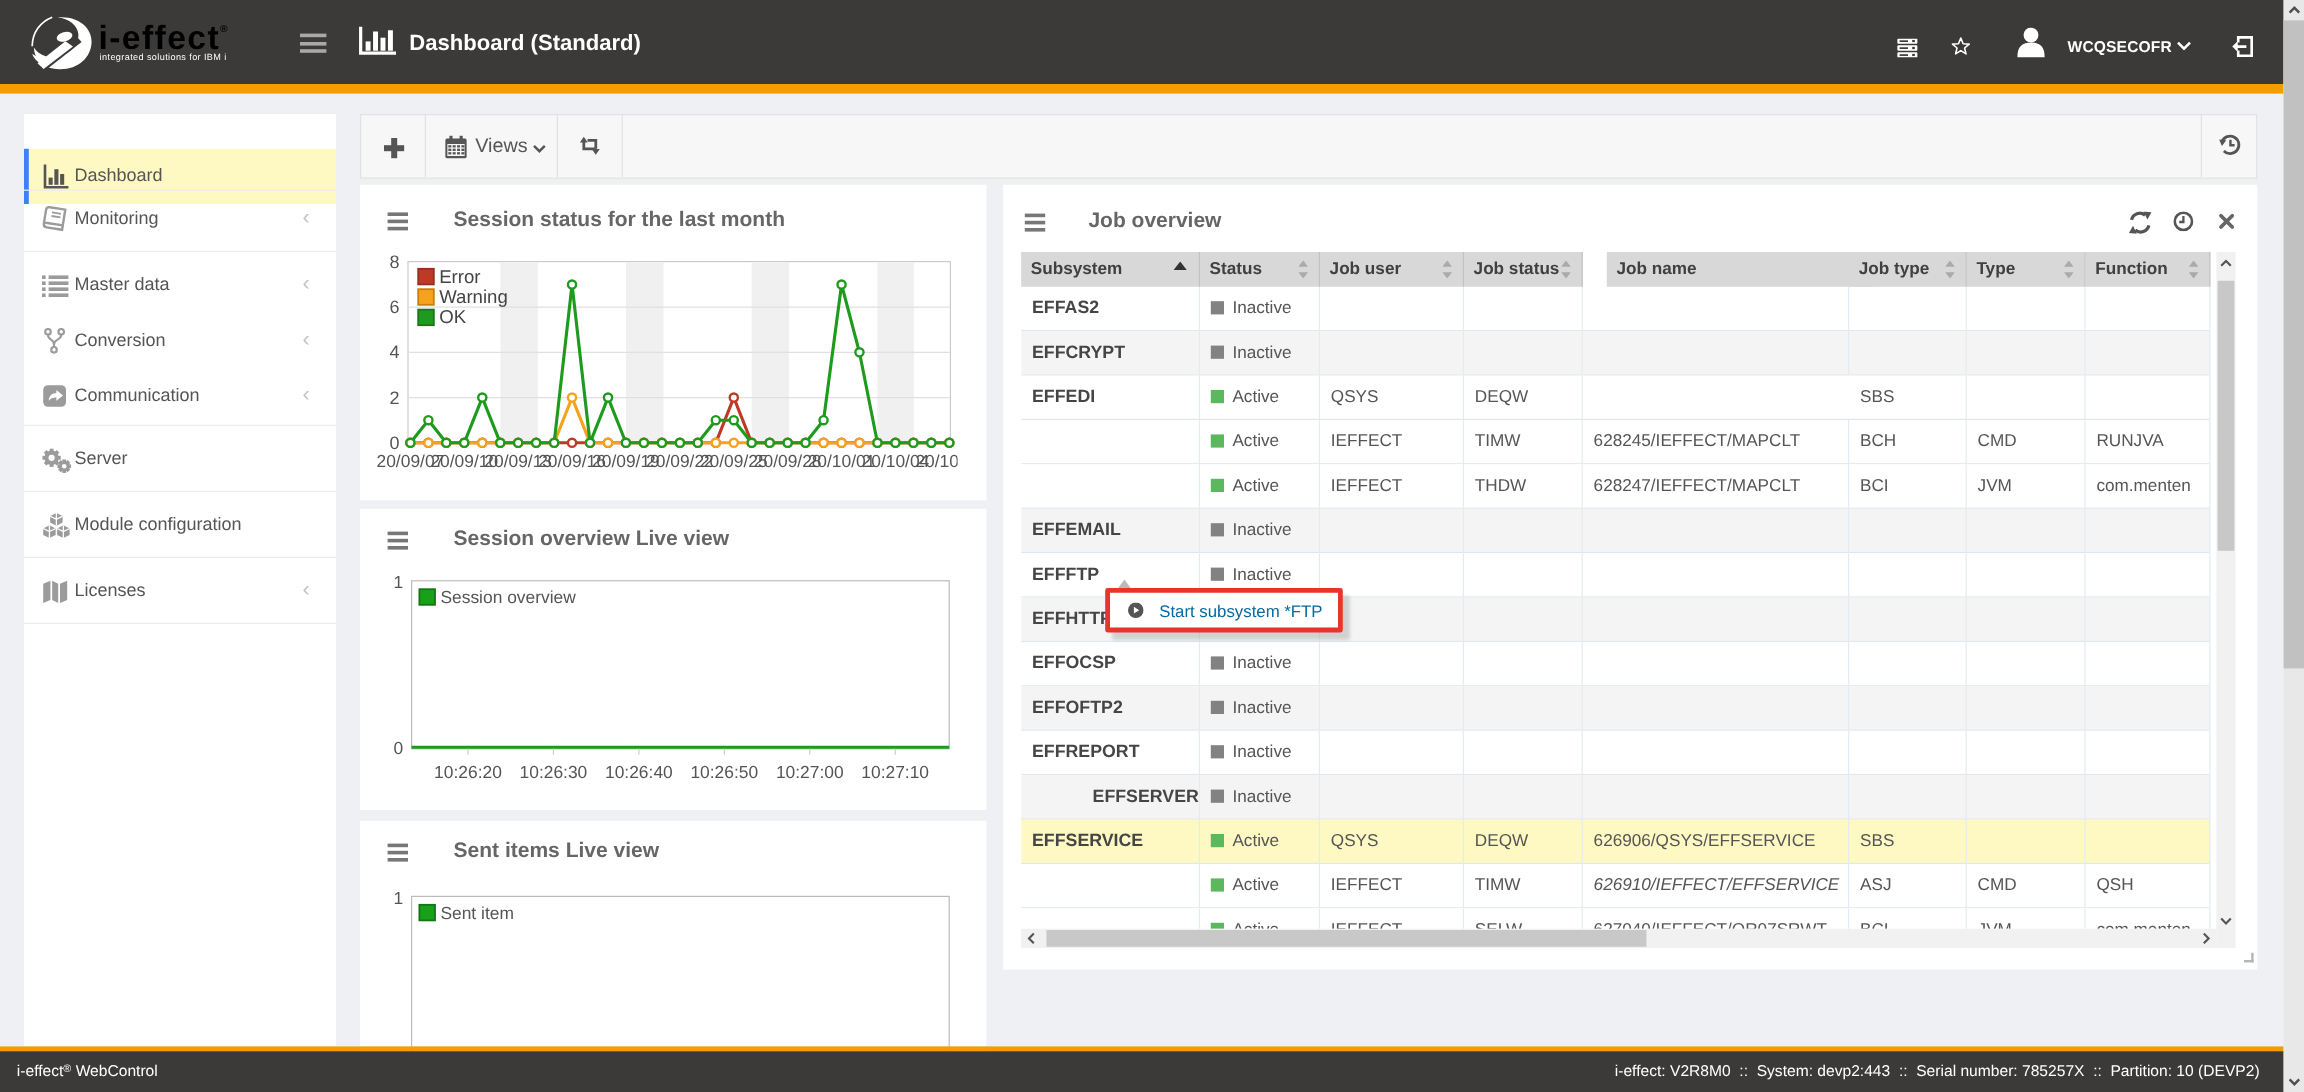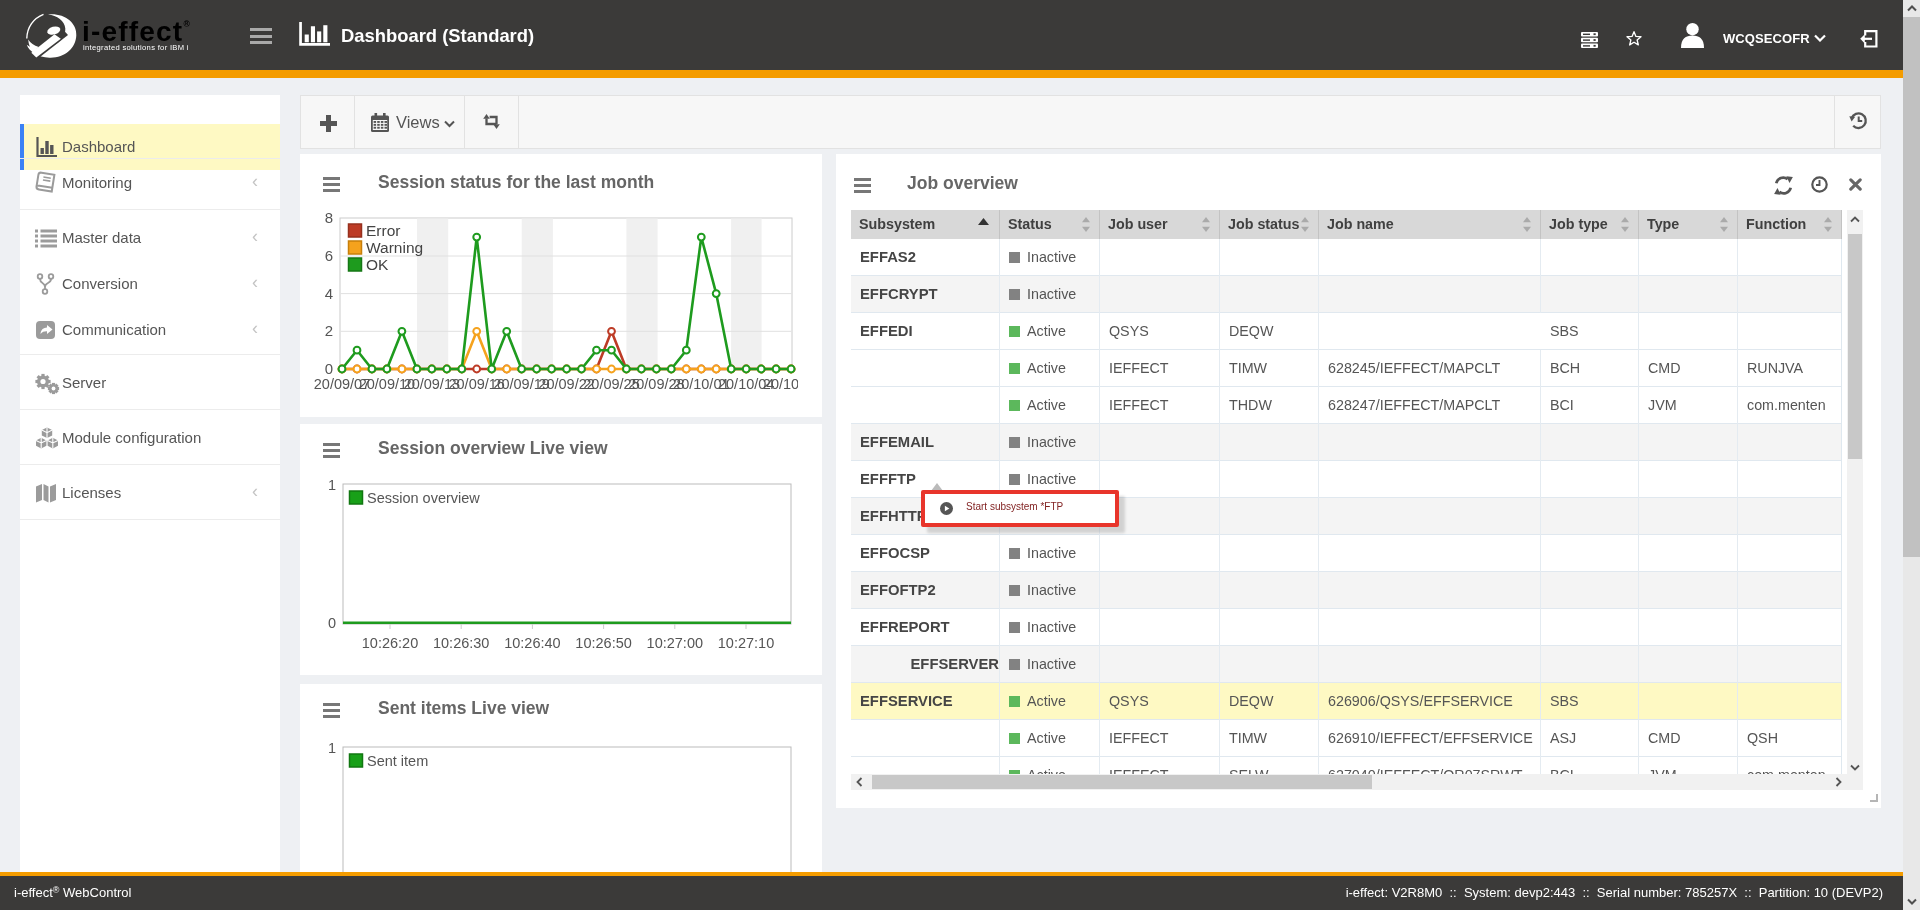--- a/index.html
+++ b/index.html
@@ -468,21 +468,21 @@
           <path d="M4 15 L0 9.8 H8 Z"></path>
         </svg>
 </div>
 <div class="tbl-hdr-cell" style="left:369px;width:99px">
         <span>Job status</span>
 <svg style="position:absolute;right:9px;top:7px" width="8" height="15" viewBox="0 0 8 15" fill="#aaa">
           <path d="M4 0 L8 5.2 H0 Z"></path>
           <path d="M4 15 L0 9.8 H8 Z"></path>
         </svg>
 </div>
-<div class="tbl-hdr-cell" style="left:468px;width:222px">
+<div class="tbl-hdr-cell" style="left:488px;width:222px">
         <span>Job name</span>
 <svg style="position:absolute;right:9px;top:7px" width="8" height="15" viewBox="0 0 8 15" fill="#aaa">
           <path d="M4 0 L8 5.2 H0 Z"></path>
           <path d="M4 15 L0 9.8 H8 Z"></path>
         </svg>
 </div>
 <div class="tbl-hdr-cell" style="left:690px;width:98px">
         <span>Job type</span>
 <svg style="position:absolute;right:9px;top:7px" width="8" height="15" viewBox="0 0 8 15" fill="#aaa">
           <path d="M4 0 L8 5.2 H0 Z"></path>
@@ -632,21 +632,21 @@
 <div class="row-cell" style="left:468px;width:222px;">626906/QSYS/EFFSERVICE</div>
 <div class="row-cell" style="left:690px;width:98px;">SBS</div>
 <div class="row-cell" style="left:788px;width:99px;"></div>
 <div class="row-cell" style="left:887px;width:104px;"></div>
 </div>
 <div class="abs" style="left:0;top:481px;width:991px;height:37px;background:#fff;border-bottom:1px solid #e0e8ef">
 <div class="row-cell" style="left:0px;width:149px;"></div>
 <div class="row-cell" style="left:149px;width:100px;"><span class="sq" style="background:#5cb85c"></span>Active</div>
 <div class="row-cell" style="left:249px;width:120px;">IEFFECT</div>
 <div class="row-cell" style="left:369px;width:99px;">TIMW</div>
-<div class="row-cell" style="left:468px;width:222px;">626910/IEFFECT/EFFSERVICE</div>
+<div class="row-cell" style="left:468px;width:222px;font-style:italic;">626910/IEFFECT/EFFSERVICE</div>
 <div class="row-cell" style="left:690px;width:98px;">ASJ</div>
 <div class="row-cell" style="left:788px;width:99px;">CMD</div>
 <div class="row-cell" style="left:887px;width:104px;">QSH</div>
 </div>
 <div class="abs" style="left:0;top:518px;width:991px;height:37px;background:#fff;border-bottom:1px solid #e0e8ef">
 <div class="row-cell" style="left:0px;width:149px;"></div>
 <div class="row-cell" style="left:149px;width:100px;"><span class="sq" style="background:#5cb85c"></span>Active</div>
 <div class="row-cell" style="left:249px;width:120px;">IEFFECT</div>
 <div class="row-cell" style="left:369px;width:99px;">SELW</div>
 <div class="row-cell" style="left:468px;width:222px;">627040/IEFFECT/QR07SRWT</div>
@@ -673,21 +673,21 @@
         <path d="M1.5 1 L5.5 5 L1.5 9"></path>
       </svg>
 </div>
 <div class="abs" style="left:1034px;top:640px;width:8px;height:8px;border-right:2px solid #b5b5b5;border-bottom:2px solid #b5b5b5"></div>
 <div class="abs" style="left:95px;top:329px;width:0;height:0;border-left:6.5px solid transparent;border-right:6.5px solid transparent;border-bottom:8px solid #bababa;z-index:30"></div>
 <div class="abs" style="left:85px;top:336px;width:198px;height:37px;background:#fff;border:4px solid #e8352b;border-radius:2px;box-shadow:6px 6px 3px rgba(0,0,0,0.14);z-index:31">
 <svg style="position:absolute;left:15px;top:8px" width="13" height="13" viewBox="0 0 16 16">
         <circle cx="8" cy="8" r="8" fill="#555"></circle>
         <path d="M6 4.5 L11.5 8 L6 11.5 Z" fill="#fff"></path>
       </svg>
-<span style="position:absolute;left:41px;top:6.5px;font-size:10px;color:#7f1d1d">Start subsystem *FTP</span>
+<span style="position:absolute;left:41px;top:6.5px;font-size:14px;color:#0369a1">Start subsystem *FTP</span>
     </div>
 </div>
 <div class="abs footer-line"></div>
 <div class="abs footer">
     <span style="position:absolute;left:14px;top:9px">i-effect<span style="font-size:9px;vertical-align:4px">®</span> WebControl</span>
 <span style="position:absolute;right:20px;top:9px">i-effect: V2R8M0&nbsp; ::&nbsp; System: devp2:443&nbsp; ::&nbsp; Serial number: 785257X&nbsp; ::&nbsp; Partition: 10 (DEVP2)</span>
   </div>
 <div class="abs" style="left:1903px;top:0;width:17px;height:910px;background:#e8e8e8;z-index:60">
 <svg style="position:absolute;left:4px;top:5px" width="10" height="7" viewBox="0 0 10 7" fill="none" stroke="#4f4f4f" stroke-width="2">
       <path d="M1 5.5 L5 1.5 L9 5.5"></path>

